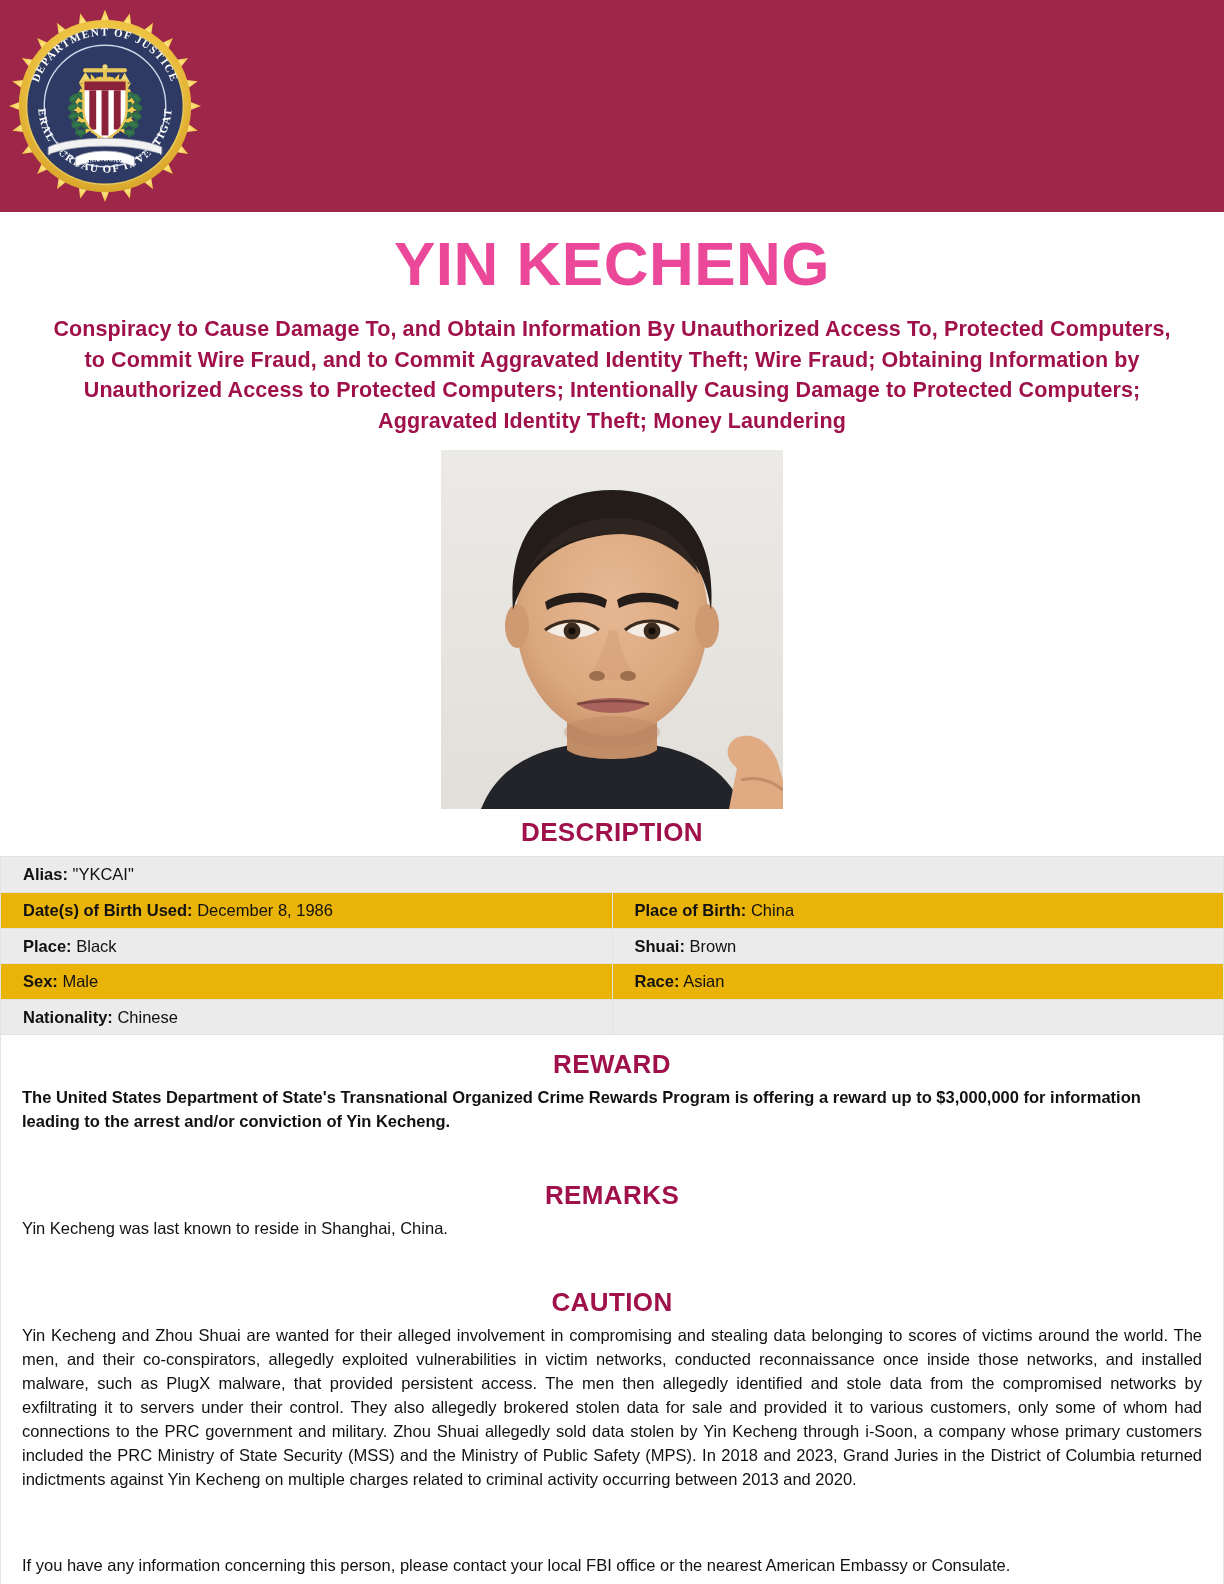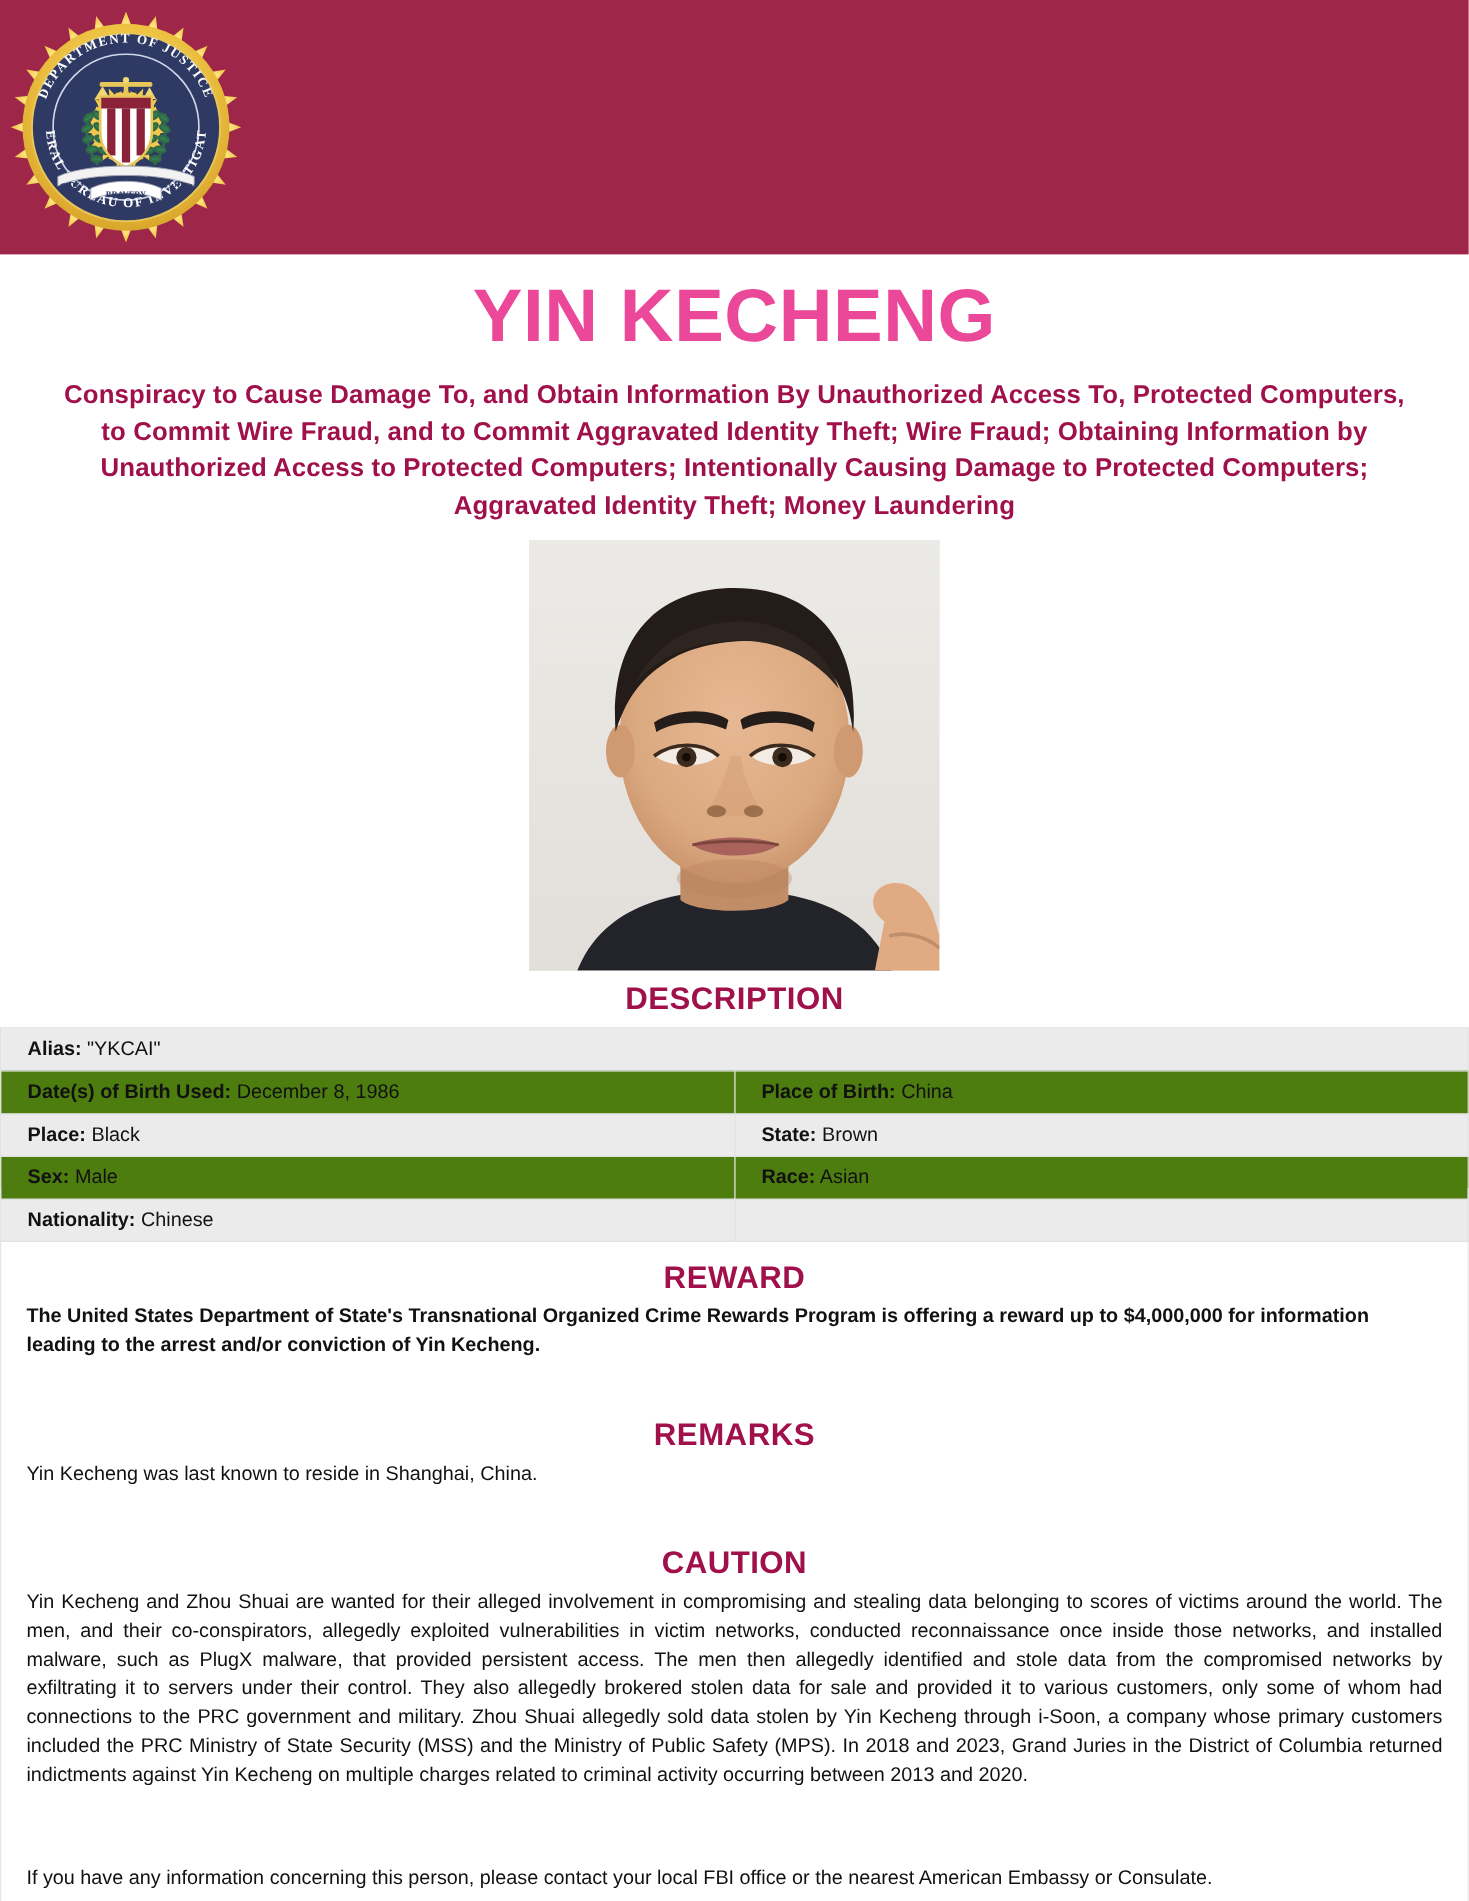--- a/index.html
+++ b/index.html
@@ -108,21 +108,21 @@
     table-layout: fixed;
   }
   .desc-table td {
     padding: 7px 0 7px 22px;
     border: 1px solid #e2e2e2;
     vertical-align: middle;
     height: 29px;
     line-height: 1.25;
   }
   .desc-table tr.shade td { background: #ebebeb; }
-  .desc-table tr.plain td { background: #4d7c0f; }
+  .desc-table tr.plain td { background: #eab308; }
   .desc-table .lbl { font-weight: bold; }
   .desc-table .val { font-weight: normal; }
   .col-l { width: 50%; }
   .col-r { width: 50%; }
 
   
   .page-body { padding: 0 22px; }
   .para {
     font-size: 16.5px;
     line-height: 1.45;
@@ -377,21 +377,21 @@
         <span class="lbl">Place of Birth:</span>
         <span class="val">China</span>
       </td>
     </tr>
     <tr class="shade">
       <td class="col-l">
         <span class="lbl">Place:</span>
         <span class="val">Black</span>
       </td>
       <td class="col-r">
-        <span class="lbl">State:</span>
+        <span class="lbl">Shuai:</span>
         <span class="val">Brown</span>
       </td>
     </tr>
     <tr class="plain">
       <td class="col-l">
         <span class="lbl">Sex:</span>
         <span class="val">Male</span>
       </td>
       <td class="col-r">
         <span class="lbl">Race:</span>
@@ -407,21 +407,21 @@
     </tr>
   </tbody>
 </table>
 
 <div class="side-rule-l"></div>
 <div class="side-rule-r"></div>
 
 <div class="page-body">
 
   <div class="section-head tight">REWARD</div>
-  <p class="para bold">The United States Department of State's Transnational Organized Crime Rewards Program is offering a reward up to $4,000,000 for information leading to the arrest and/or conviction of Yin Kecheng.</p>
+  <p class="para bold">The United States Department of State's Transnational Organized Crime Rewards Program is offering a reward up to $3,000,000 for information leading to the arrest and/or conviction of Yin Kecheng.</p>
 
   <div class="spacer-md"></div>
 
   <div class="section-head tight">REMARKS</div>
   <p class="para">Yin Kecheng was last known to reside in Shanghai, China.</p>
 
   <div class="spacer-md"></div>
 
   <div class="section-head tight">CAUTION</div>
   <p class="para justify">Yin Kecheng and Zhou Shuai are wanted for their alleged involvement in compromising and stealing data belonging to scores of victims around the world. The men, and their co-conspirators, allegedly exploited vulnerabilities in victim networks, conducted reconnaissance once inside those networks, and installed malware, such as PlugX malware, that provided persistent access. The men then allegedly identified and stole data from the compromised networks by exfiltrating it to servers under their control.  They also allegedly brokered stolen data for sale and provided it to various customers, only some of whom had connections to the PRC government and military.  Zhou Shuai allegedly sold data stolen by Yin Kecheng through i-Soon, a company whose primary customers included the PRC Ministry of State Security (MSS) and the Ministry of Public Safety (MPS).  In 2018 and 2023, Grand Juries in the District of Columbia returned indictments against Yin Kecheng on multiple charges related to criminal activity occurring between 2013 and 2020.</p>

